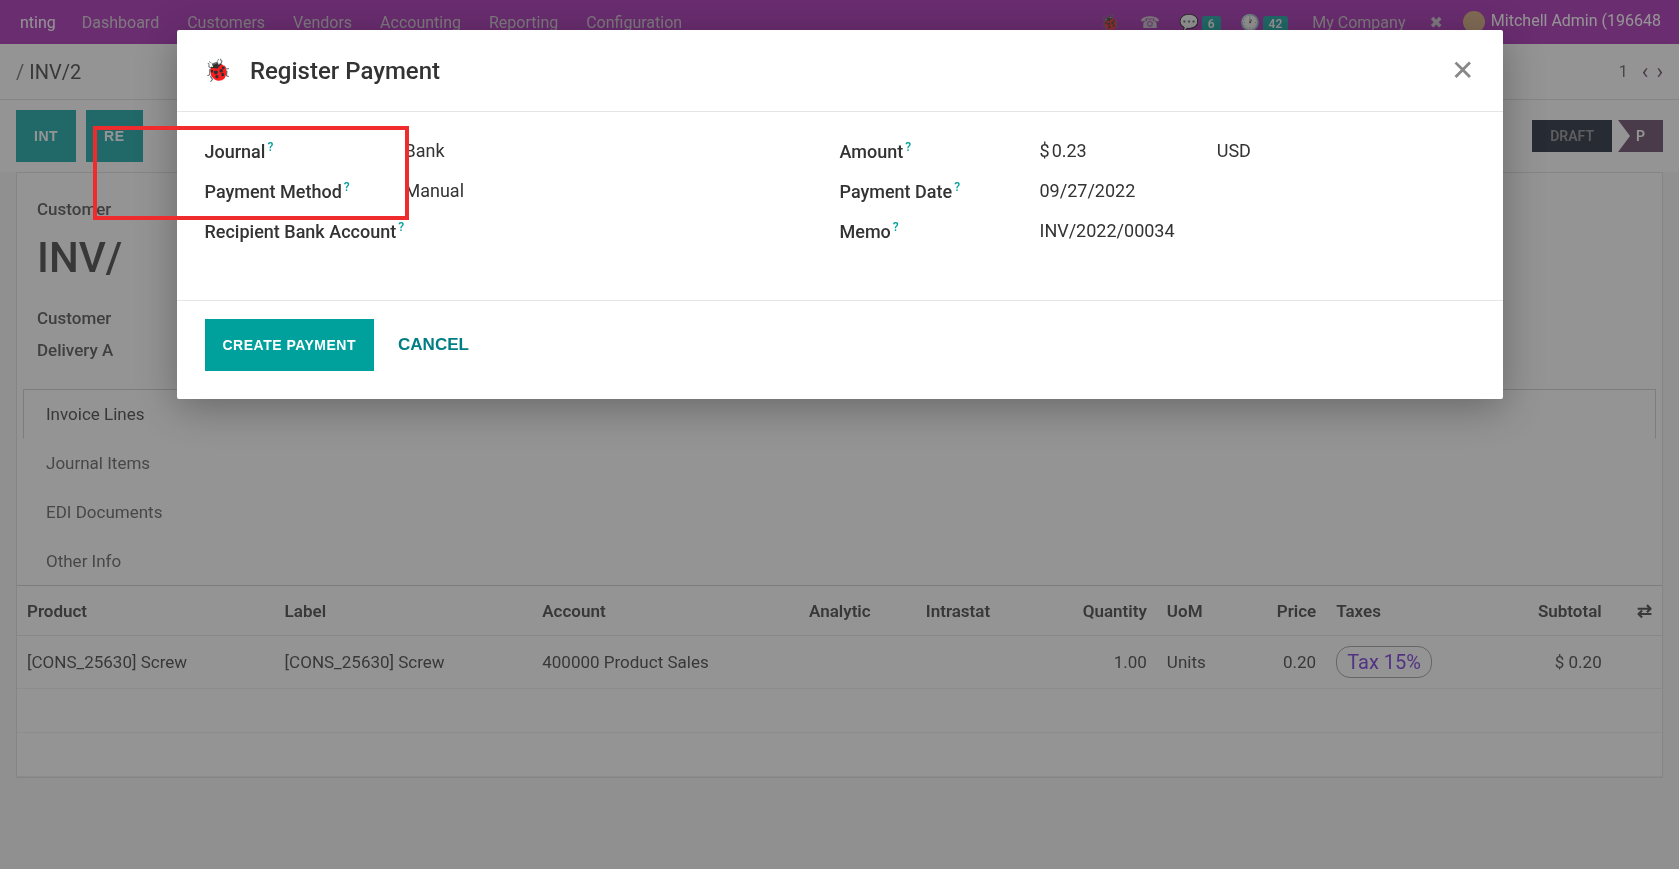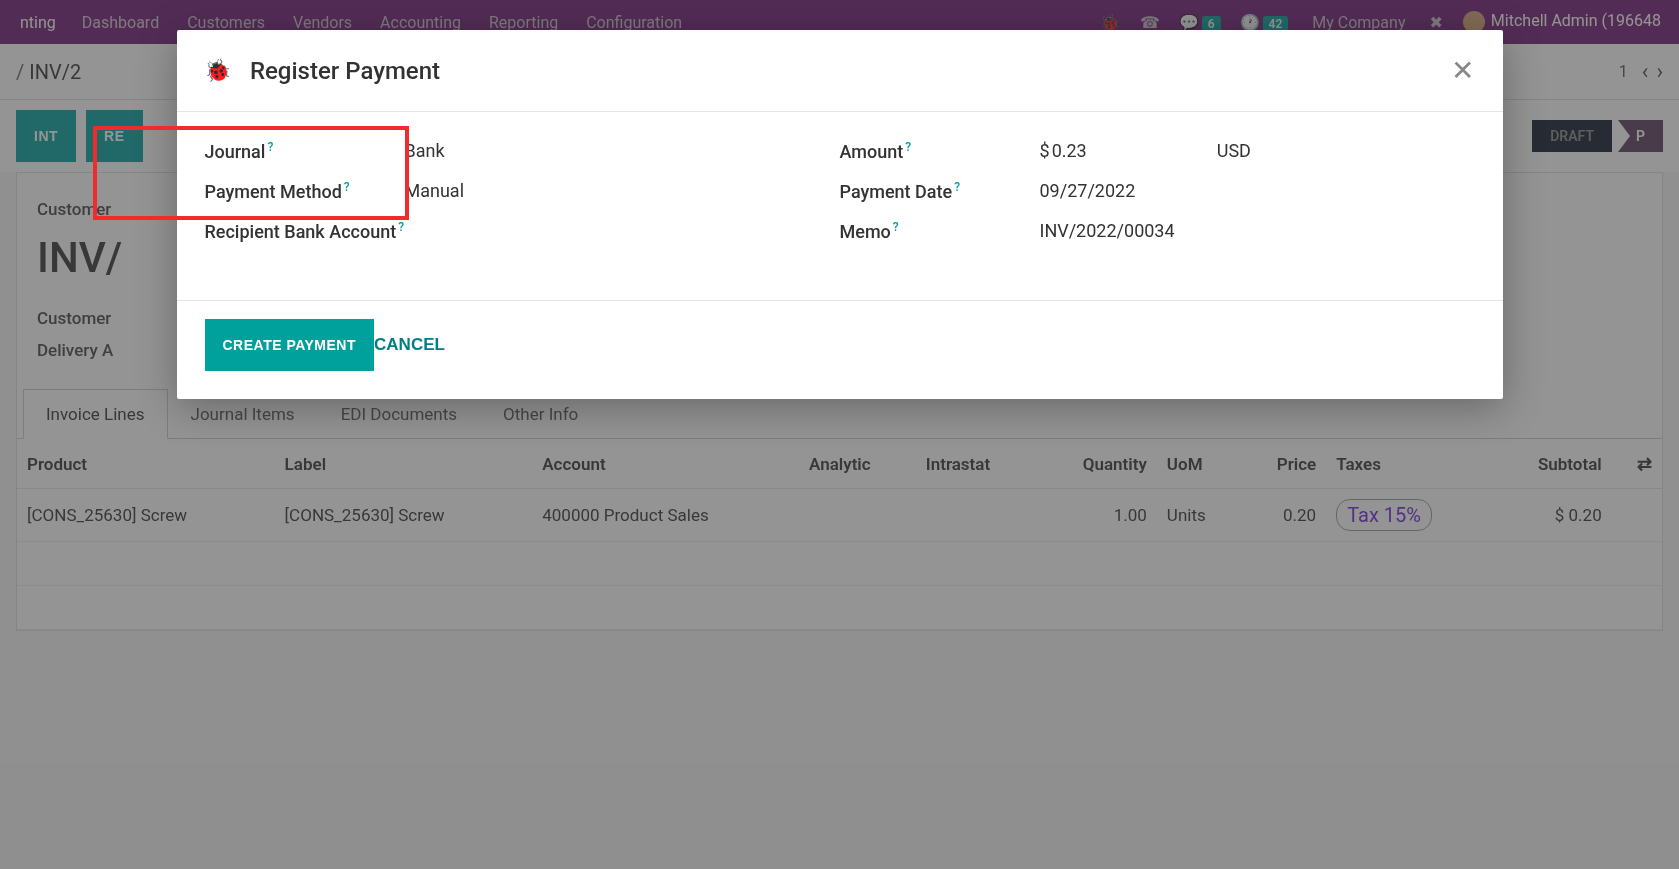--- a/index.html
+++ b/index.html
@@ -1,19 +1,19 @@
 <!DOCTYPE html>
 <html><head>
 <meta charset="utf-8">
 <style>
 * { box-sizing: border-box; margin: 0; padding: 0; }
 body { font-family: -apple-system, BlinkMacSystemFont, "Segoe UI", Roboto, sans-serif; background: #f5f5f5; overflow: hidden; width: 1679px; height: 869px; position: relative; }
 
 
-.topnav { background: #701a75; color: #ccc; height: 44px; display: flex; align-items: center; padding: 0 8px; font-size: 16px; }
+.topnav { background: #a21caf; color: #ccc; height: 44px; display: flex; align-items: center; padding: 0 8px; font-size: 16px; }
 .topnav .brand { color: #fff; padding: 0 12px; font-weight: 400; }
 .topnav .nav-item { padding: 0 14px; color: #d0c5d0; cursor: pointer; }
 .topnav .spacer { flex: 1; }
 .topnav .icon-btn { padding: 0 10px; color: #d0c5d0; position: relative; cursor: pointer; }
 .topnav .badge { background: #00a09d; color: #fff; font-size: 12px; border-radius: 3px; padding: 1px 6px; margin-left: 2px; font-weight: 600; }
 .topnav .avatar { width: 22px; height: 22px; border-radius: 50%; background: #d4a574; display: inline-block; vertical-align: middle; margin-right: 6px; }
 .topnav .user { color: #fff; padding: 0 10px; }
 
 
 .breadcrumb-row { background: #fff; border-bottom: 1px solid #ddd; height: 56px; display: flex; align-items: center; padding: 0 16px; font-size: 20px; color: #666; }
@@ -35,21 +35,21 @@
 .form-label { width: 180px; color: #444; font-weight: 500; }
 .form-label .help { color: #00a09d; font-size: 12px; vertical-align: super; margin-left: 2px; }
 .form-value { color: #333; }
 .form-title { font-size: 42px; font-weight: 500; color: #333; padding: 8px 20px 20px 20px; }
 .form-value.link { color: #017e84; }
 
 .two-col { display: flex; }
 .two-col .col { flex: 1; }
 
 
-.tabs { display: flex; border-bottom: 1px solid #ccc; margin-top: 20px; padding: 0 6px; }
+.tabs { display: flex; border-bottom: 1px solid #ccc; margin-top: 20px; padding: 0 6px; flex-direction: column; }
 .tab { padding: 14px 22px; font-size: 17px; color: #555; cursor: pointer; border: 1px solid transparent; border-bottom: none; }
 .tab.active { border-color: #ccc; border-bottom: 1px solid #fff; margin-bottom: -1px; background: #fff; color: #333; }
 
 
 .invoice-table { width: 100%; border-collapse: collapse; font-size: 17px; }
 .invoice-table th { text-align: left; padding: 14px 10px; font-weight: 600; color: #333; border-bottom: 1px solid #e5e5e5; }
 .invoice-table th.num, .invoice-table td.num { text-align: right; }
 .invoice-table td { padding: 14px 10px; border-bottom: 1px solid #eee; color: #333; }
 .tax-pill { border: 1px solid #999; border-radius: 14px; padding: 3px 10px; font-size: 20px; color: #6d28d9; }
 .col-toggle { font-size: 18px; cursor: pointer; }
@@ -64,21 +64,21 @@
 .modal-body { padding: 28px 28px 40px 28px; display: flex; }
 .modal-body .mcol { flex: 1; }
 .mrow { display: flex; align-items: flex-start; margin-bottom: 18px; font-size: 18px; }
 .mrow .mlabel { width: 200px; color: #333; font-weight: 500; }
 .mrow .mlabel .help { color: #00a09d; font-size: 12px; vertical-align: super; margin-left: 2px; }
 .mrow .mvalue { color: #333; flex: 1; }
 .mrow .mvalue.amt { display: flex; align-items: center; }
 .mrow .mvalue .currency-prefix { margin-right: 2px; }
 .mrow .mvalue .cur-code { margin-left: 130px; color: #333; }
 
-.modal-footer { padding: 18px 28px 28px 28px; border-top: 1px solid #e5e5e5; display: flex; }
+.modal-footer { padding: 18px 28px 28px 28px; border-top: 1px solid #e5e5e5; display: flex; gap: 24px; }
 .btn-link { background: none; border: none; color: #017e84; font-weight: 600; font-size: 17px; cursor: pointer; }
 
 
 .highlight-box { position: absolute; border: 4px solid #ef2b2d; pointer-events: none; z-index: 30; }
 
 </style>
 </head>
 <body>
 
 <div class="topnav">

